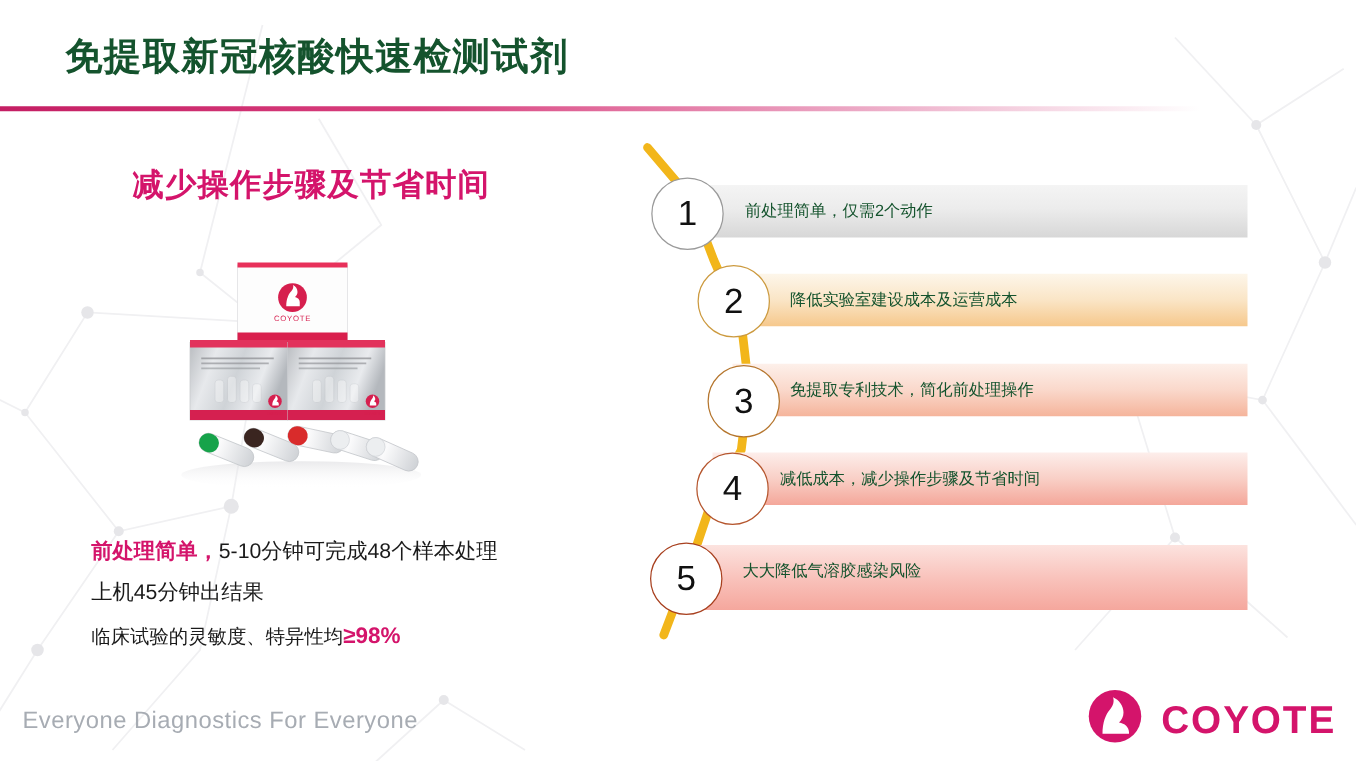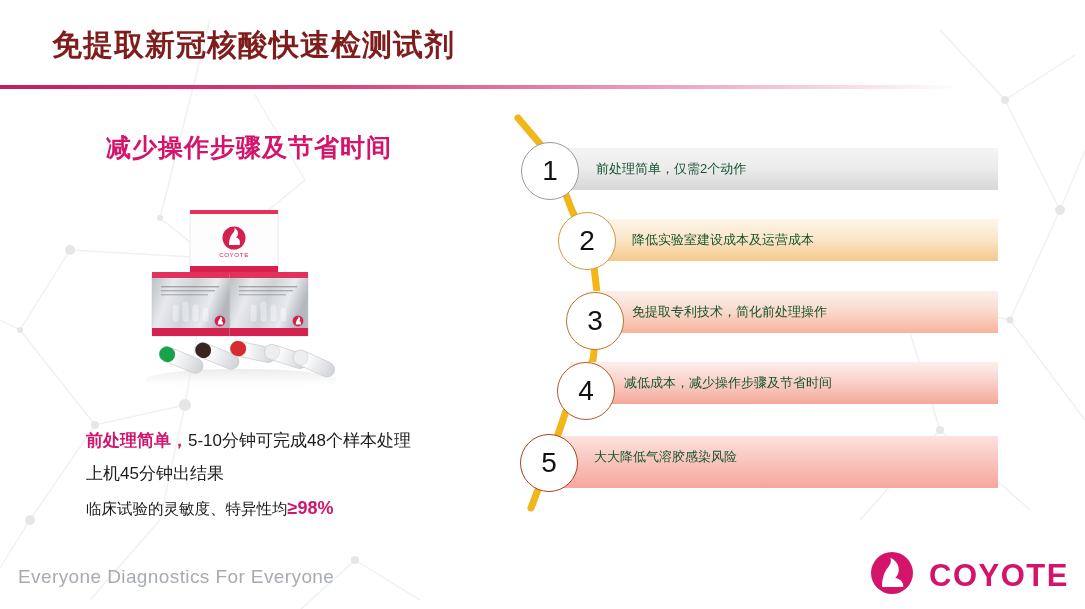--- a/index.html
+++ b/index.html
@@ -27,21 +27,21 @@
   }
 
   
   #page-title {
     position: absolute;
     left: 52px;
     top: 25px;
     font-size: 30px;
     font-weight: bold;
     letter-spacing: 1px;
-    color: #7f1d1d;
+    color: #14532d;
     white-space: nowrap;
   }
   #title-divider {
     position: absolute;
     left: 0px;
     top: 85px;
     width: 960px;
     height: 4px;
     background: linear-gradient(to right, #c41e63 0%, #d9407e 35%, #ecaac6 72%, #ffffff 100%);
   }
@@ -62,21 +62,21 @@
     position: absolute;
     left: 128px;
     top: 208px;
     width: 226px;
     height: 185px;
   }
 
   
   #spec-list {
     position: absolute;
-    left: 86px;
+    left: 73px;
     top: 432px;
     width: 420px;
   }
   .spec-line {
     color: #1a1a1a;
     white-space: nowrap;
     line-height: 1.0;
   }
   .spec-line.l1 { font-size: 17px; margin-bottom: 16px; }
   .spec-line.l2 { font-size: 17px; margin-bottom: 17px; }

